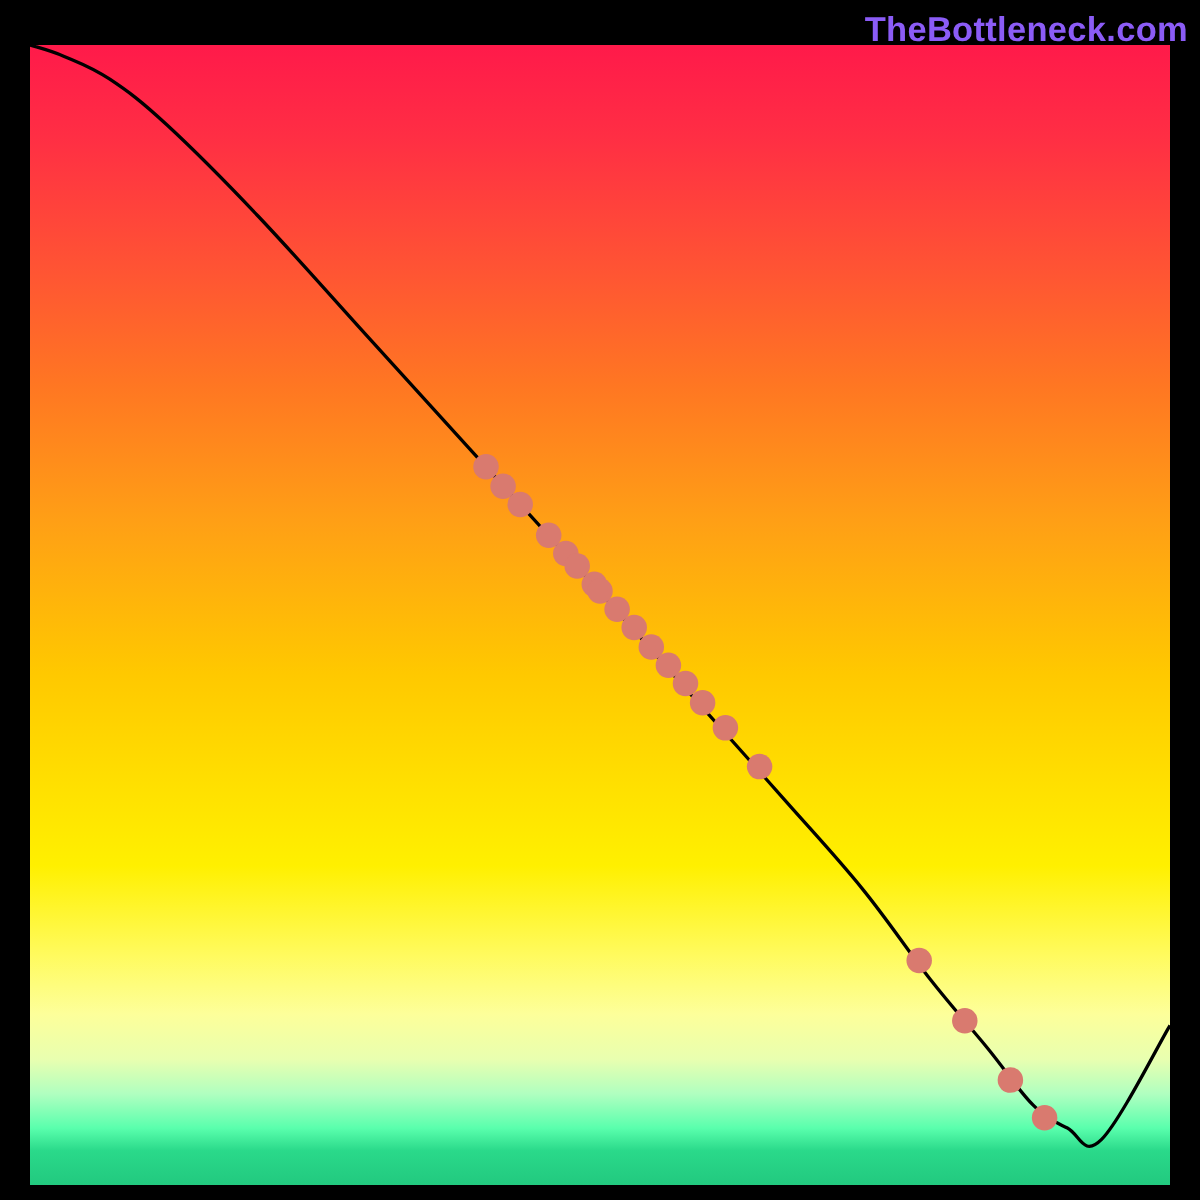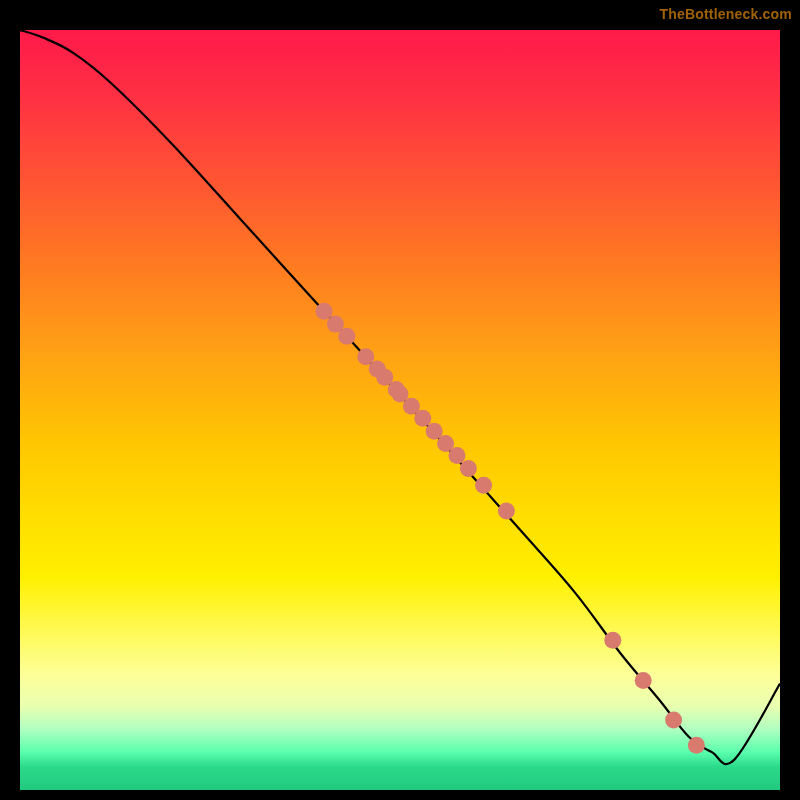--- a/index.html
+++ b/index.html
@@ -26,23 +26,23 @@
       #5affad 95%,
       #2ad98a 97%,
       #22c97f 100%
     );
   }
   .watermark {
     position: absolute;
     top: 6px;
     right: 8px;
     font-family: Arial, Helvetica, sans-serif;
-    font-size: 14px;
+    font-size: 23px;
     font-weight: bold;
-    color: #a16207;
+    color: #8b5cf6;
     letter-spacing: 0.2px;
     margin-left: 24px;
   }
   svg.curve {
     position: absolute;
     left: 20px;
     top: 30px;
     width: 760px;
     height: 760px;
   }

